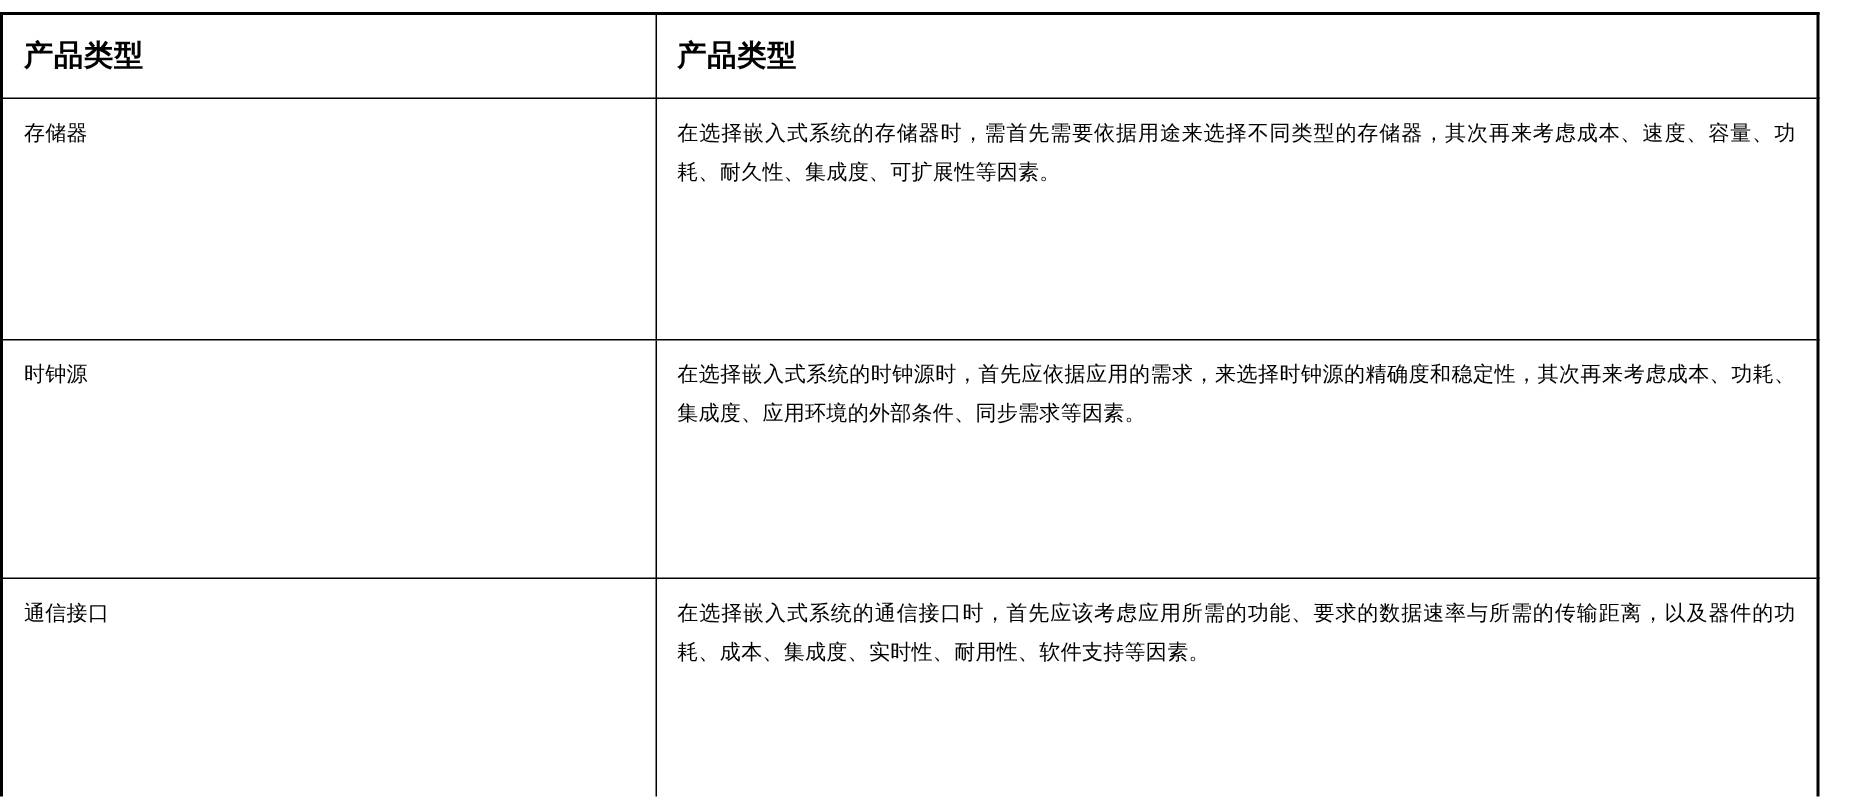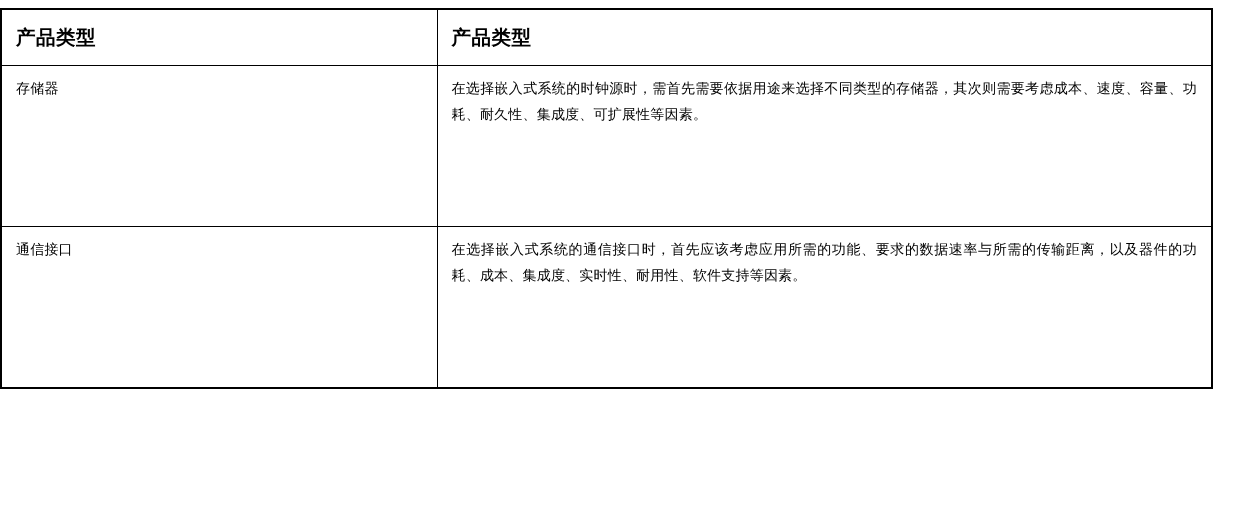--- a/index.html
+++ b/index.html
@@ -72,21 +72,25 @@
     </colgroup>
     <thead>
       <tr>
         <th>产品类型</th>
         <th>产品类型</th>
       </tr>
     </thead>
     <tbody>
       <tr class="row-1">
         <td class="cell-type">存储器</td>
-        <td class="cell-advice">在选择嵌入式系统的时钟源时，需首先需要依据用途来选择不同类型的存储器，其次则需要考虑成本、速度、容量、功耗、耐久性、集成度、可扩展性等因素。</td>
+        <td class="cell-advice">在选择嵌入式系统的存储器时，需首先需要依据用途来选择不同类型的存储器，其次再来考虑成本、速度、容量、功耗、耐久性、集成度、可扩展性等因素。</td>
+      </tr>
+      <tr class="row-2">
+        <td class="cell-type">时钟源</td>
+        <td class="cell-advice">在选择嵌入式系统的时钟源时，首先应依据应用的需求，来选择时钟源的精确度和稳定性，其次再来考虑成本、功耗、集成度、应用环境的外部条件、同步需求等因素。</td>
       </tr>
       <tr class="row-3">
         <td class="cell-type">通信接口</td>
         <td class="cell-advice">在选择嵌入式系统的通信接口时，首先应该考虑应用所需的功能、要求的数据速率与所需的传输距离，以及器件的功耗、成本、集成度、实时性、耐用性、软件支持等因素。</td>
       </tr>
     </tbody>
   </table>
 </div>
 
 </body></html>

